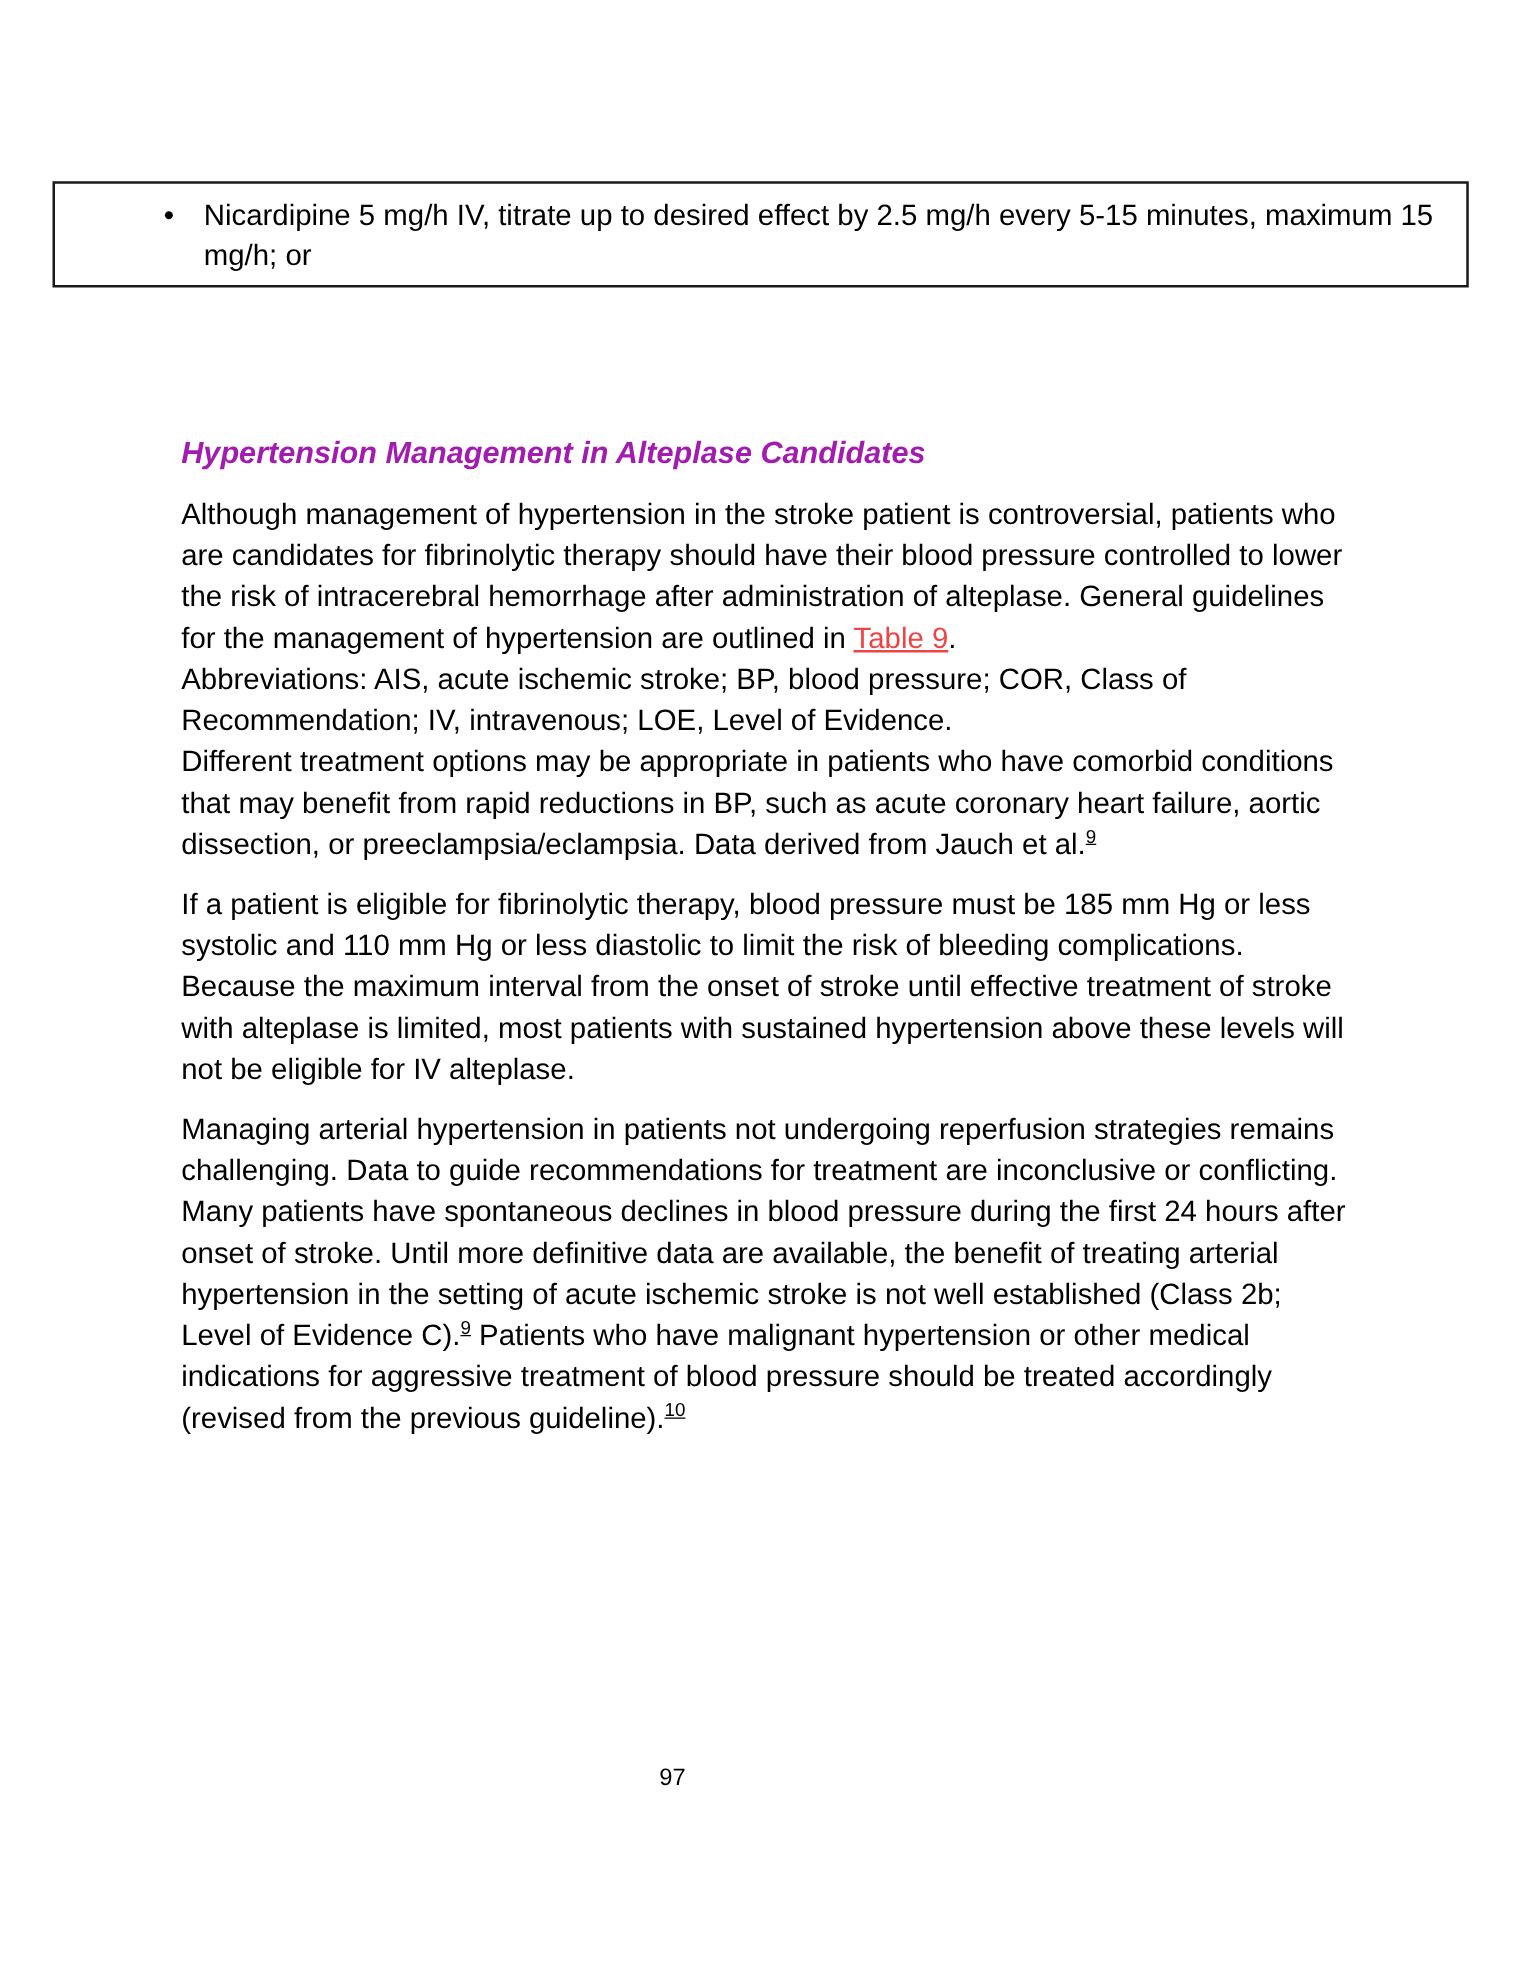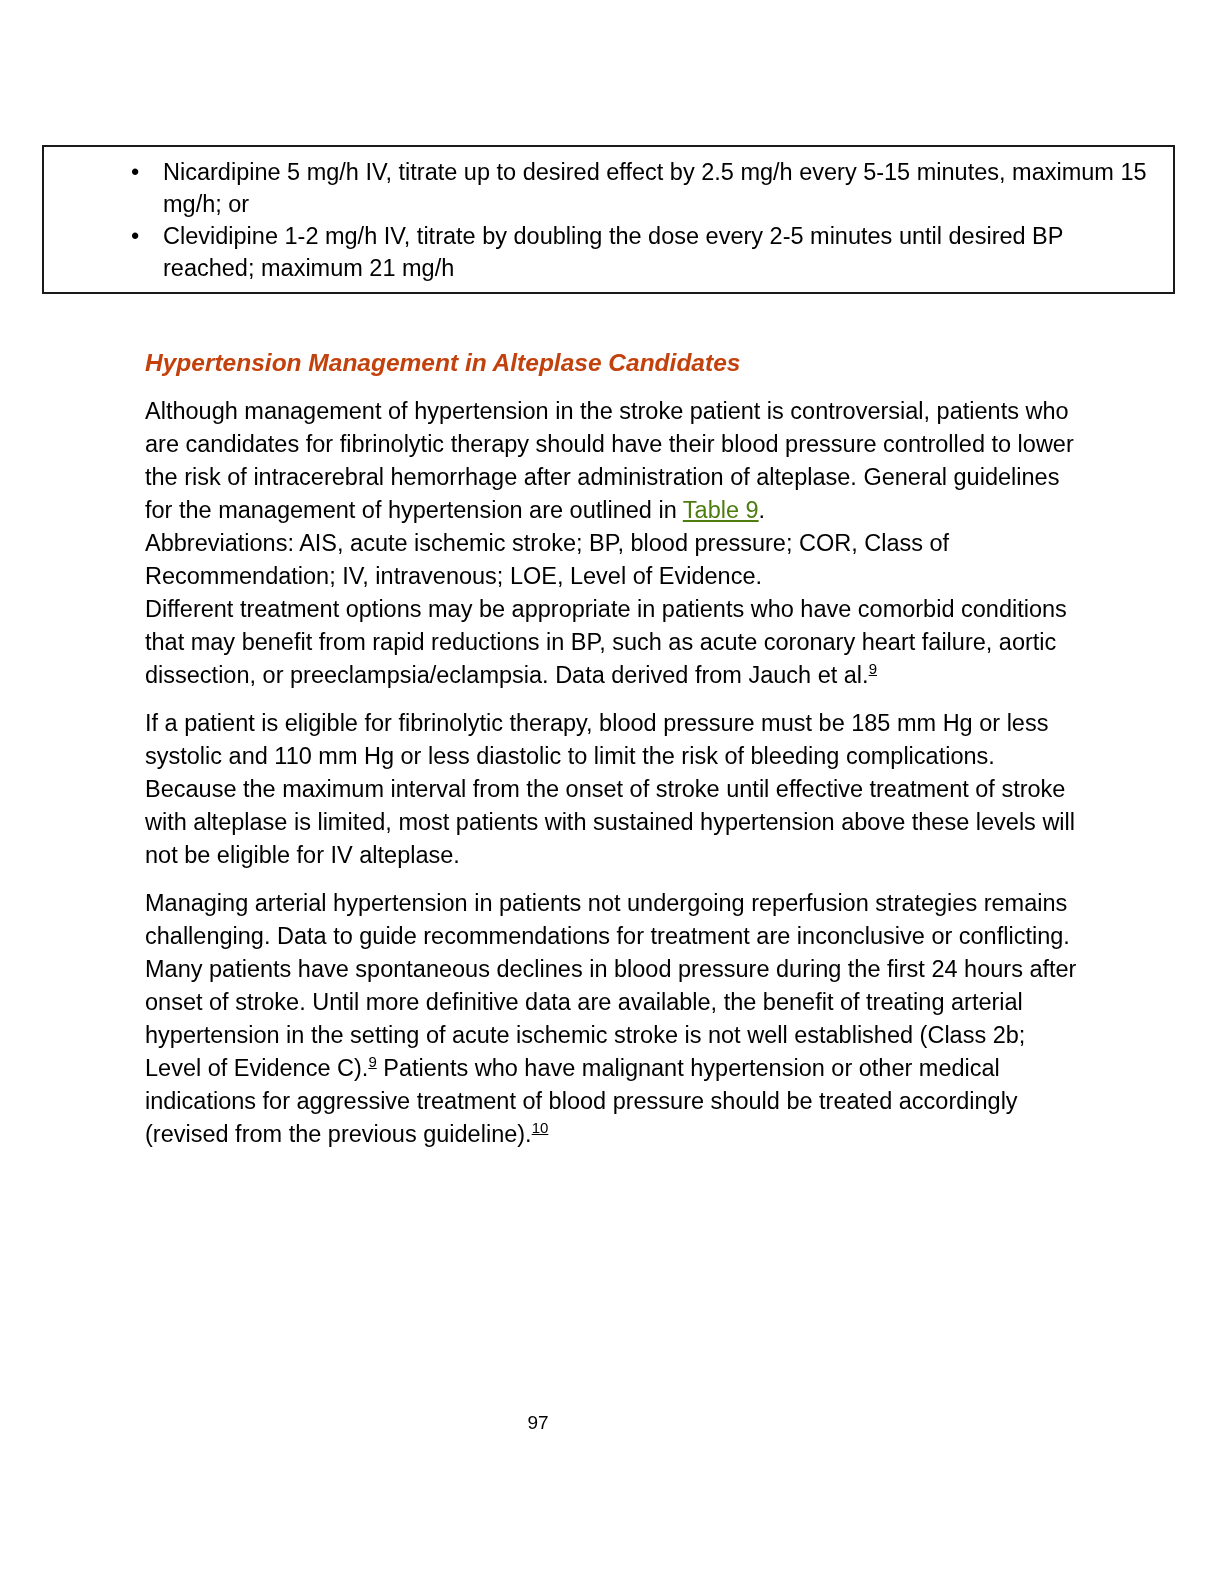--- a/index.html
+++ b/index.html
@@ -36,51 +36,48 @@
   }
   .box-footer { margin-top: 3px; }
   .body-col {
     position: absolute;
     left: 145px; top: 346px;
     width: 938px;
     font-size: 23.5px;
     line-height: 33px;
   }
   .heading {
-    color: #c2410c;
+    color: #a21caf;
     font-size: 24.5px;
     font-weight: bold;
     font-style: italic;
     margin-bottom: 16px;
   }
   .block { margin-bottom: 15px; }
   .block p { margin: 0; }
-  .doc-link { color: #4d7c0f; text-decoration: underline; }
+  .doc-link { color: #ef4444; text-decoration: underline; }
   sup.ref { font-size: 15px; vertical-align: super; line-height: 0; }
   sup.ref a { color: #000000; text-decoration: underline; }
   .page-number {
     position: absolute;
     top: 1412px; left: 0;
     width: 1076px;
     text-align: center;
     font-size: 19px;
   }
 </style>
 </head>
 <body>
 
 <div class="page">
 
   <div class="top-box">
     <ul class="box-list">
       <li>
         <span>Nicardipine 5 mg/h IV, titrate up to desired effect by 2.5 mg/h every 5-15 minutes, maximum 15 mg/h; or</span>
-      </li>
-      <li>
-        <span>Clevidipine 1-2 mg/h IV, titrate by doubling the dose every 2-5 minutes until desired BP reached; maximum 21 mg/h</span>
       </li>
     </ul>
   </div>
 
   <div class="body-col">
 
     <h2 class="heading">Hypertension Management in Alteplase Candidates</h2>
 
     <div class="block">
       <p><span>Although management of hypertension in the stroke patient is controversial, patients who are candidates for fibrinolytic therapy should have their blood pressure controlled to lower the risk of intracerebral hemorrhage after administration of alteplase. General guidelines for the management of hypertension are outlined in </span><a href="#" class="doc-link">Table 9</a><span>.</span></p>

